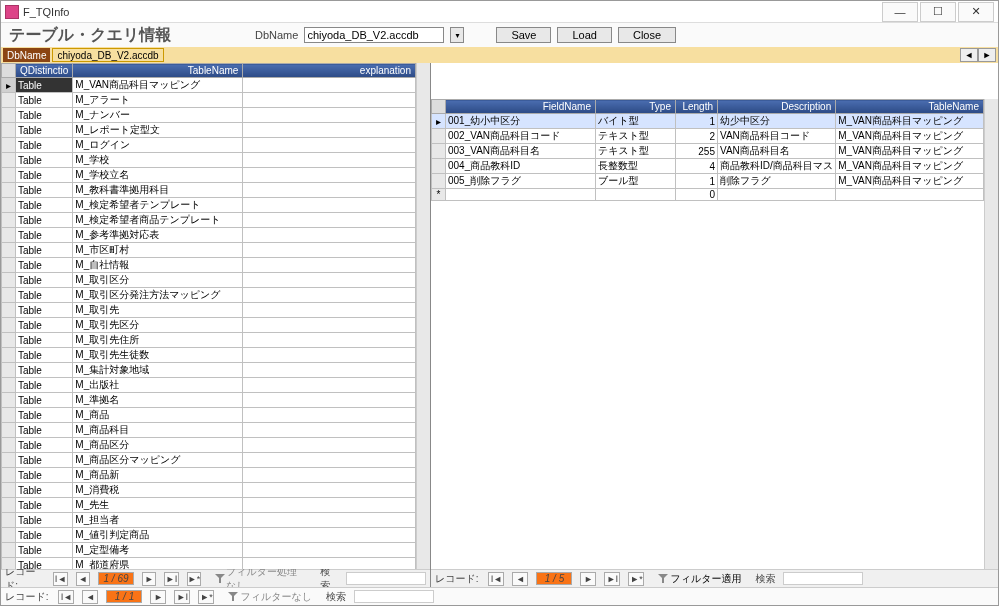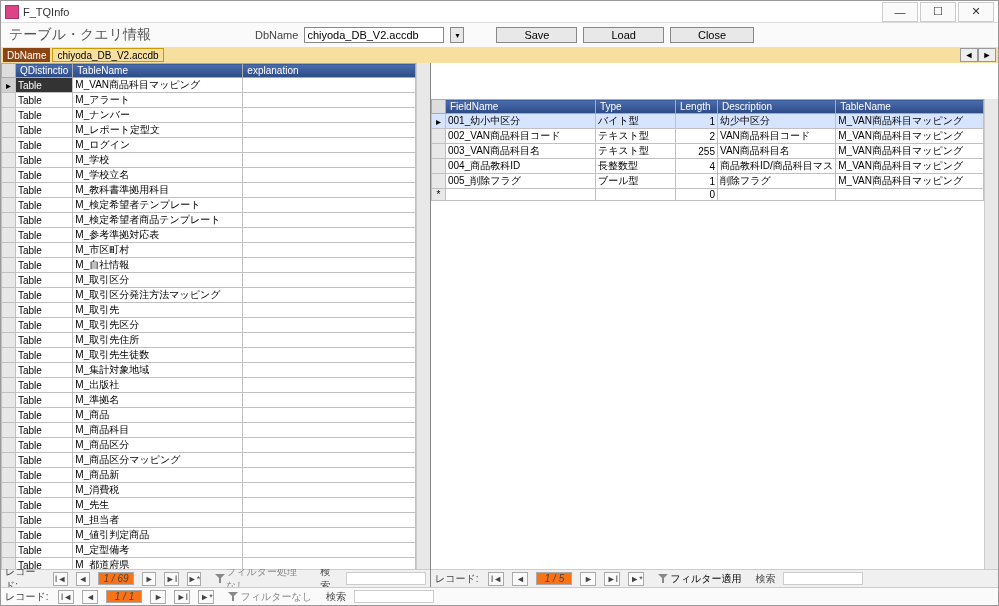--- a/index.html
+++ b/index.html
@@ -3,37 +3,37 @@
 <meta charset="utf-8">
 <style>
 * { box-sizing: border-box; margin: 0; padding: 0; }
 body { font-family: "MS UI Gothic", sans-serif; font-size: 11px; background: #f0f0f0; overflow: hidden; }
 .window { width: 999px; height: 606px; background: #fff; border: 1px solid #999; display: flex; flex-direction: column; }
 .titlebar { height: 22px; background: #fff; display: flex; align-items: center; padding: 0 4px; border-bottom: 1px solid #ddd; }
 .titlebar .icon { width: 14px; height: 14px; background: #d48; border: 1px solid #a36; margin-right: 4px; }
 .titlebar .title { flex: 1; font-size: 11px; color: #333; }
 .titlebar .winbtn { width: 36px; height: 20px; border: 1px solid #ccc; background: #fafafa; margin-left: 2px; display: flex; align-items: center; justify-content: center; font-size: 11px; color: #333; cursor: pointer; }
 .header { height: 24px; background: #fafafa; display: flex; align-items: center; padding: 2px 8px; gap: 6px; }
-.header .maintitle { font-size: 14px; color: #555; width: 240px; }
+.header .maintitle { font-size: 16px; color: #555; width: 240px; font-weight: bold; }
 .header label { font-size: 11px; color: #444; }
 .header input[type=text] { border: 1px solid #888; font-size: 11px; padding: 1px 2px; width: 140px; background: #fff; }
 .header .dropbtn { width: 14px; height: 16px; border: 1px solid #888; background: #e8e8e8; font-size: 8px; display: flex; align-items: center; justify-content: center; cursor: pointer; }
-.header .btn { border: 1px solid #888; background: #e8e8e8; padding: 1px 27px; font-size: 11px; cursor: pointer; }
+.header .btn { border: 1px solid #888; background: #e8e8e8; padding: 1px 14px; font-size: 11px; cursor: pointer; }
 .dbname-bar { background: #f7dfa0; height: 16px; display: flex; align-items: center; padding: 0 2px; }
 .dbname-bar .lbl { background: #8b4513; color: #fff; padding: 0 4px; font-size: 10px; height: 14px; display: flex; align-items: center; }
 .dbname-bar .val { background: #f7dfa0; border: 1px solid #c90; padding: 0 4px; font-size: 10px; height: 14px; display: flex; align-items: center; margin-left: 2px; }
 .dbname-bar .spacer { flex: 1; }
 .dbname-bar .navbtn { width: 18px; height: 14px; border: 1px solid #999; background: #eee; font-size: 9px; display: flex; align-items: center; justify-content: center; cursor: pointer; }
 .split { flex: 1; display: flex; min-height: 0; }
 .pane { display: flex; flex-direction: column; min-height: 0; }
 .pane.left { width: 430px; border-right: 1px solid #888; }
 .pane.right { flex: 1; margin-top: 36px; }
 .grid-wrapper { flex: 1; overflow: auto; position: relative; background: #fff; }
 .grid { border-collapse: collapse; width: 100%; }
-.grid th { background: #3b5998; background: linear-gradient(#4a6db0, #2c4a85); color: #fff; font-weight: normal; border: 1px solid #aaa; font-size: 10px; padding: 1px 4px; text-align: left; height: 14px; }
+.grid th { background: #3b5998; background: linear-gradient(#4a6db0, #2c4a85); color: #fff; font-weight: normal; border: 1px solid #aaa; font-size: 10px; padding: 1px 4px; text-align: right; height: 14px; }
 .grid th.rowsel { width: 14px; background: #ddd; }
 .grid td { border: 1px solid #c0c0c0; font-size: 10px; padding: 0 2px; height: 12px; background: #fff; color: #000; white-space: nowrap; overflow: hidden; }
 .grid td.rowsel { width: 14px; background: #e8e8e8; text-align: center; }
 .grid td.dist { width: 40px; margin-left: 21px; }
 .grid tr.sel td.rowsel { background: #d0d0d0; }
 .grid tr.sel td.dist { background: #333; color: #fff; }
 .right .grid th { font-size: 10px; }
 .nav { height: 18px; background: #f0f0f0; border-top: 1px solid #ccc; display: flex; align-items: center; font-size: 10px; color: #444; padding: 0 4px; gap: 8px; }
 .nav .lbl { margin-right: 2px; }
 .nav .navbtn { width: 16px; height: 14px; border: 1px solid #aaa; background: #fafafa; font-size: 9px; display: flex; align-items: center; justify-content: center; cursor: pointer; }

